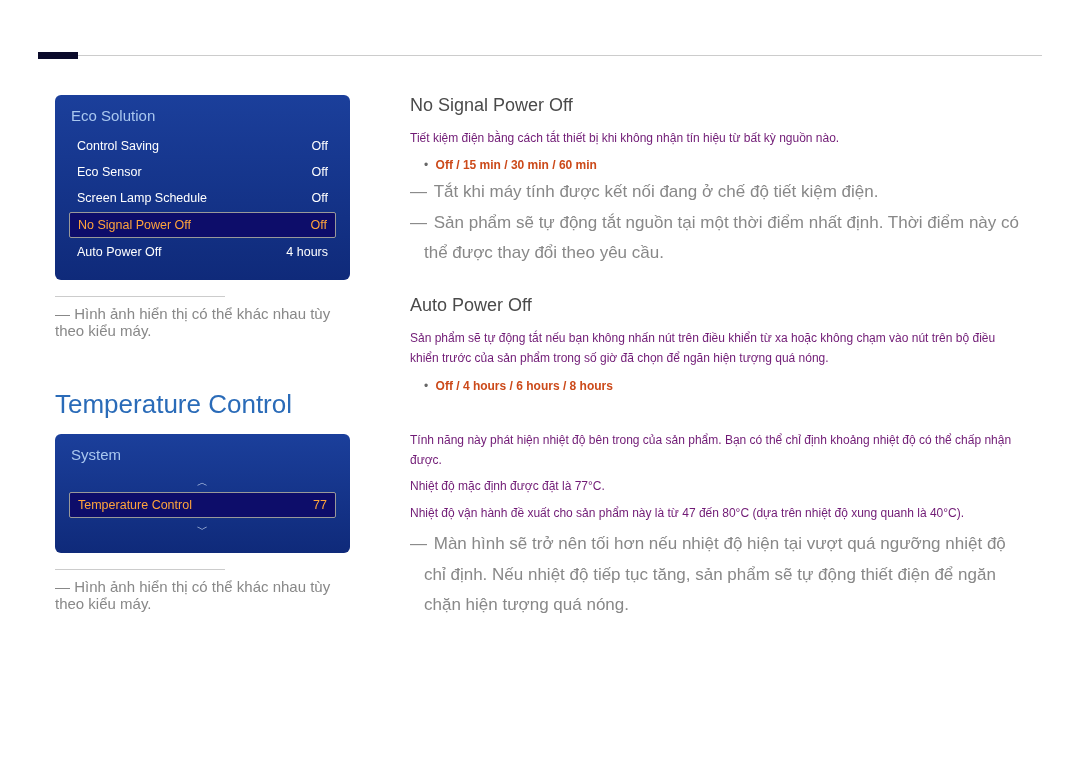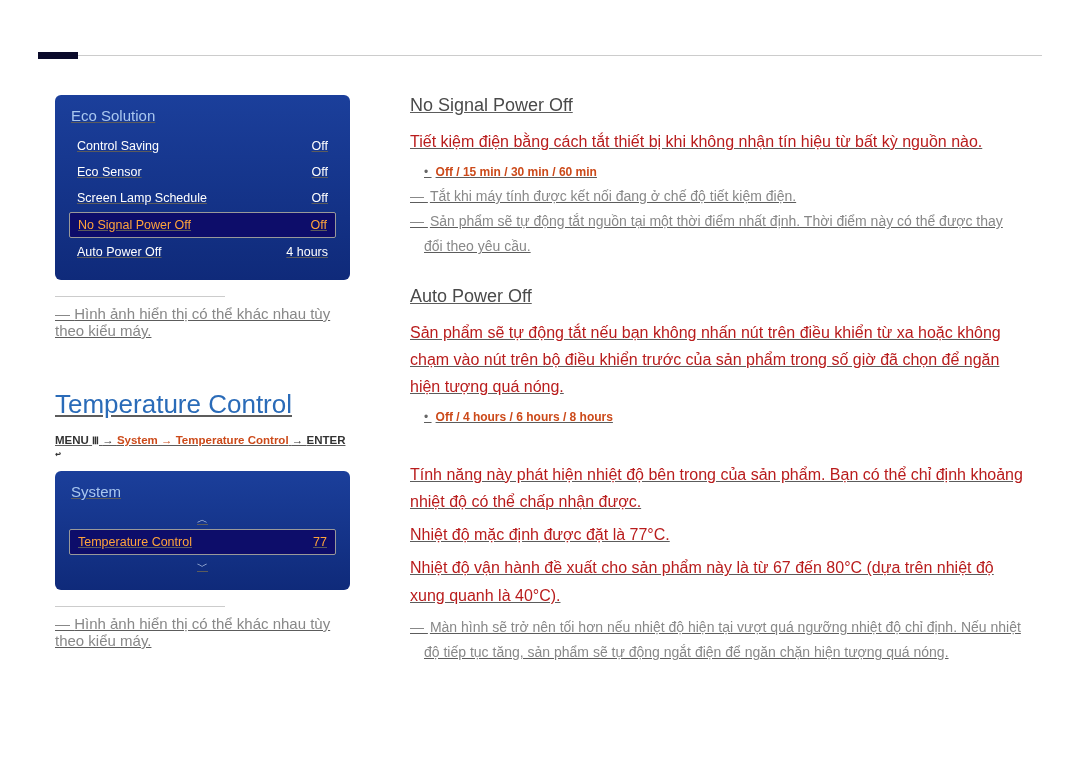--- a/index.html
+++ b/index.html
@@ -30,21 +30,20 @@
   }
   .page {
     position: absolute;
     top: 95px;
     left: 55px;
     right: 55px;
   }
   .columns {
     display: flex;
     gap: 60px;
-    text-decoration: underline;
   }
   .left-col { width: 295px; flex-shrink: 0; }
   .right-col { flex: 1; }
 
   
   .menu-panel {
     background: linear-gradient(#1b3f9b, #0f2a7a);
     border-radius: 6px;
     padding: 12px 14px 14px 14px;
     color: #fff;
@@ -93,31 +92,31 @@
 
   
   .section-title {
     font-size: 18px;
     color: #4a4a4a;
     font-weight: 400;
     margin-bottom: 12px;
   }
   .section { margin-bottom: 26px; }
   .para {
-    font-size: 16px;
+    font-size: 12px;
     line-height: 1.7;
-    color: #b91c1c;
+    color: #701a75;
     margin-bottom: 6px;
   }
   ul.bullets { list-style: none; padding-left: 14px; }
   ul.bullets li::before { content: "• "; margin-right: 4px; color:#666; }
   ul.bullets li { line-height: 1.9; }
   .orange { color: #cc4a1a; font-weight: bold; }
   .dash-note {
-    font-size: 14px;
+    font-size: 17px;
     color: #888;
     line-height: 1.8;
     padding-left: 14px;
   }
   .dash-note::before { content: "― "; margin-left: -14px; margin-right: 2px; }
 
   
   .big-heading {
     font-size: 26px;
     font-weight: 400;
@@ -172,29 +171,20 @@
           <span class="menu-label">Auto Power Off</span>
           <span class="menu-value">4 hours</span>
         </div>
       </div>
 
       <hr class="divider">
       <div class="small-note">Hình ảnh hiển thị có thể khác nhau tùy theo kiểu máy.</div>
 
       <div class="big-heading">Temperature Control</div>
 
-      <div class="breadcrumb">
-        <span>MENU</span>
-        <span class="icon-box">Ⅲ</span>
-        <span> → </span>
-        <span class="orange">System → Temperature Control</span>
-        <span> → </span>
-        <span>ENTER</span>
-        <span class="icon-box">↩</span>
-      </div>
 
       <div class="menu-panel">
         <div class="menu-title">System</div>
         <div class="menu-arrows">︿</div>
         <div class="menu-row selected">
           <span class="menu-label">Temperature Control</span>
           <span class="menu-value">77</span>
         </div>
         <div class="menu-arrows">﹀</div>
       </div>
@@ -219,19 +209,19 @@
         <div class="section-title">Auto Power Off</div>
         <div class="para">Sản phẩm sẽ tự động tắt nếu bạn không nhấn nút trên điều khiển từ xa hoặc không chạm vào nút trên bộ điều khiển trước của sản phẩm trong số giờ đã chọn để ngăn hiện tượng quá nóng.</div>
         <ul class="bullets">
           <li><span class="orange">Off / 4 hours / 6 hours / 8 hours</span></li>
         </ul>
       </div>
 
       <div class="section" style="margin-top:32px;">
         <div class="para">Tính năng này phát hiện nhiệt độ bên trong của sản phẩm. Bạn có thể chỉ định khoảng nhiệt độ có thể chấp nhận được.</div>
         <div class="para">Nhiệt độ mặc định được đặt là 77°C.</div>
-        <div class="para">Nhiệt độ vận hành đề xuất cho sản phẩm này là từ 67 đến 80°C (dựa trên nhiệt độ xung quanh là 40°C).</div>
-        <div class="dash-note">Màn hình sẽ trở nên tối hơn nếu nhiệt độ hiện tại vượt quá ngưỡng nhiệt độ chỉ định. Nếu nhiệt độ tiếp tục tăng, sản phẩm sẽ tự động ngắt điện để ngăn chặn hiện tượng quá nóng.</div>
+        <div class="para">Nhiệt độ vận hành đề xuất cho sản phẩm này là từ 47 đến 80°C (dựa trên nhiệt độ xung quanh là 40°C).</div>
+        <div class="dash-note">Màn hình sẽ trở nên tối hơn nếu nhiệt độ hiện tại vượt quá ngưỡng nhiệt độ chỉ định. Nếu nhiệt độ tiếp tục tăng, sản phẩm sẽ tự động thiết điện để ngăn chặn hiện tượng quá nóng.</div>
       </div>
 
     </div>
   </div>
 </div>
 
 </body></html>

